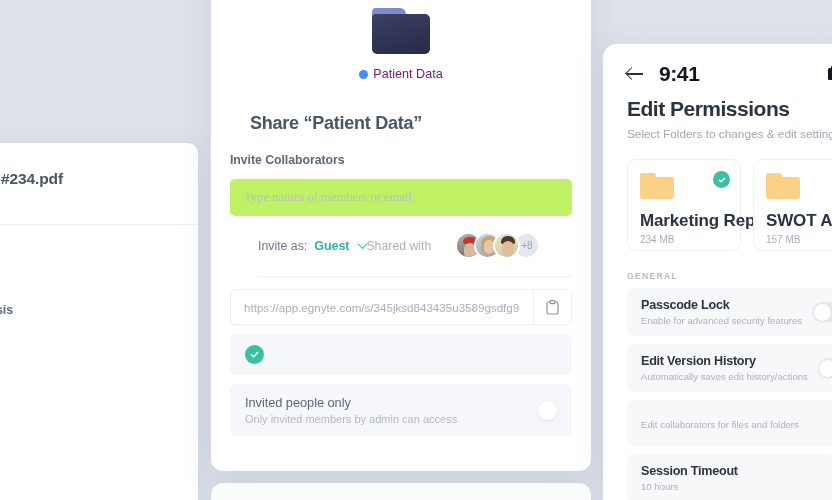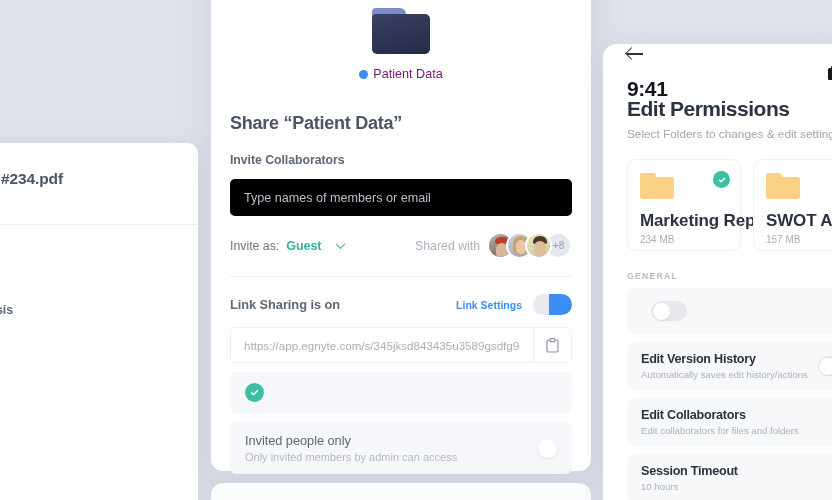--- a/index.html
+++ b/index.html
@@ -68,47 +68,48 @@
   }
   .folder-label-row {
     display: flex; align-items: center; justify-content: center;
     gap: 5px; margin-top: 9px;
   }
   .blue-dot { width: 9px; height: 9px; border-radius: 50%; background: #3c8ef5; flex: none; }
   .folder-label { font-size: 12.6px; color: #701a75; font-weight: normal; }
 
   .share-title {
     font-size: 18px; font-weight: bold; color: #4b5565;
-    margin-top: 32px; letter-spacing: -.25px;
+    margin-top: 32px; letter-spacing: -.25px; margin-left: 20px;
   }
   .field-label {
     font-size: 12.3px; font-weight: bold; color: #5d6878;
     margin-top: 19px; letter-spacing: -.05px;
   }
   .invite-input {
     margin-top: 12px; height: 37px;
-    background: #000000; border: none; border-radius: 5px;
+    background: #bef264; border: none; border-radius: 5px;
     width: 100%; padding: 0 14px;
-    font-family: Liberation Sans, sans-serif;
+    font-family: Liberation Serif, serif;
     font-size: 12.6px; color: #6d7687;
   }
   .invite-input::placeholder { color: #b9bfcb; }
 
   .invite-row {
-    display: flex; align-items: center; justify-content: space-between;
+    display: flex; align-items: center; justify-content: flex-start;
     margin-top: 16px; padding-bottom: 17px;
     border-bottom: 1px solid #eef0f4;
+    margin-left: 28px;
   }
   .invite-left { display: flex; align-items: center; gap: 7px; }
   .invite-as { font-size: 12.3px; color: #6d7687; }
-  .guest-pill { display: flex; align-items: center; gap: 16px; cursor: pointer; }
+  .guest-pill { display: flex; align-items: center; gap: 10px; cursor: pointer; }
   .guest-txt { font-size: 12.6px; font-weight: bold; color: #33b39b; letter-spacing: -.1px; }
   .chev { width: 7px; height: 7px; border-right: 1.6px solid #33b39b; border-bottom: 1.6px solid #33b39b;
           transform: rotate(45deg) translate(-1px,-1px); }
-  .invite-right { display: flex; align-items: center; gap: 7px; }
+  .invite-right { display: flex; align-items: center; gap: 24px; }
   .shared-with { font-size: 12.3px; color: #aab1be; }
   .avatars { display: flex; align-items: center; }
   .av {
     width: 27px; height: 27px; border-radius: 50%;
     border: 2px solid #fff; margin-left: -8px; overflow: hidden; position: relative;
   }
   .av:first-child { margin-left: 0; }
   .av1 { background: linear-gradient(160deg,#b9b2ae,#6f6159); }
   .av1::before { content:""; position:absolute; left:6px; top:3px; width:14px; height:7px; background:#c0392b; border-radius:6px 6px 2px 2px;}
   .av1::after  { content:""; position:absolute; left:7px; top:9px; width:12px; height:16px; background:#d8b79c; border-radius:6px;}
@@ -190,21 +191,21 @@
     background: #ffffff;
     border-radius: 14px;
     box-shadow: 0 8px 30px rgba(90,104,130,.13);
     padding: 0 24px;
     overflow: hidden;
   }
   .status-bar {
     display: flex; align-items: center; justify-content: space-between;
     padding-top: 26px; height: 34px;
   }
-  .ph-left { display: flex; gap: 16px; flex-direction: column; }
+  .ph-left { display: flex; align-items: center; gap: 16px; }
   .back-arrow { width: 16px; height: 14px; position: relative; cursor: pointer; }
   .back-arrow::before {
     content:""; position:absolute; left:0; top:6px; width:16px; height:1.6px; background:#2c3340;
   }
   .back-arrow::after {
     content:""; position:absolute; left:0; top:2.4px; width:8px; height:8px;
     border-left:1.6px solid #2c3340; border-bottom:1.6px solid #2c3340;
     transform: rotate(45deg);
   }
   .clock { font-size: 21px; font-weight: bold; color: #13171f; letter-spacing: -.4px; }
@@ -312,29 +313,20 @@
         <span class="shared-with">Shared with</span>
         <span class="avatars">
           <span class="av av1"></span>
           <span class="av av2"></span>
           <span class="av av3"></span>
           <span class="av-more">+8</span>
         </span>
       </div>
     </div>
 
-    <div class="link-row">
-      <div class="link-title">Link Sharing is on</div>
-      <div class="link-right">
-        <span class="link-settings">Link Settings</span>
-        <span class="toggle on">
-          <span class="knob"></span>
-        </span>
-      </div>
-    </div>
 
     <div class="url-box">
       <input class="url-text" type="text" readonly="" value="https://app.egnyte.com/s/345jksd843435u3589gsdfg9g8" style="">
       <span class="copy-btn">
         <svg width="13" height="15" viewBox="0 0 13 15">
           <rect x="1" y="2" width="11" height="12" rx="1.6" fill="none" stroke="#8b93a2" stroke-width="1.2"></rect>
           <rect x="4" y="0.6" width="5" height="3" rx="1" fill="#fff" stroke="#8b93a2" stroke-width="1.2"></rect>
         </svg>
       </span>
     </div>
@@ -394,38 +386,41 @@
           <div class="yf-front"></div>
         </div>
         <div class="fc-name">SWOT Analysis</div>
         <div class="fc-size">157 MB</div>
       </div>
     </div>
 
     <div class="section-label">GENERAL</div>
 
     <div class="setting-row">
+      <div>
+        <div class="sr-name">Passcode Lock</div>
+        <div class="sr-desc">Enable for advanced security features</div>
+      </div>
       <span class="gtoggle">
         <span class="gknob"></span>
       </span>
     </div>
 
     <div class="setting-row">
       <div>
         <div class="sr-name">Edit Version History</div>
         <div class="sr-desc">Automatically saves edit history/actions</div>
       </div>
       <span class="gtoggle">
         <span class="gknob"></span>
       </span>
     </div>
 
     <div class="setting-row">
       <div>
-        <div class="sr-name">Edit Collaborators</div>
         <div class="sr-desc">Edit collaborators for files and folders</div>
       </div>
     </div>
 
     <div class="setting-row">
       <div>
         <div class="sr-name">Session Timeout</div>
         <div class="sr-desc">10 hours</div>
       </div>
     </div>

